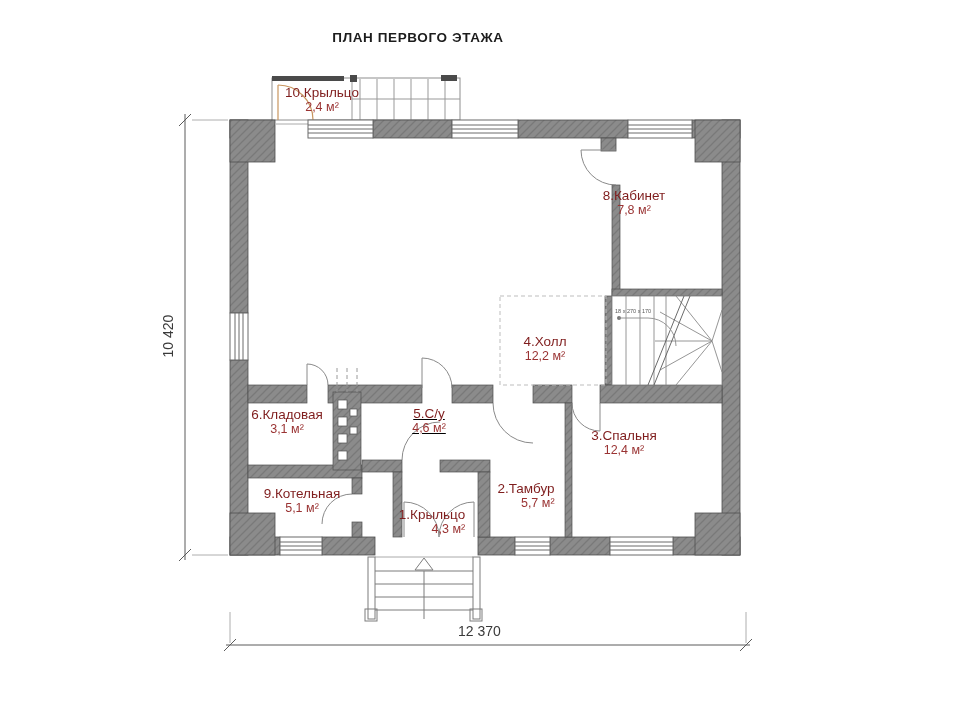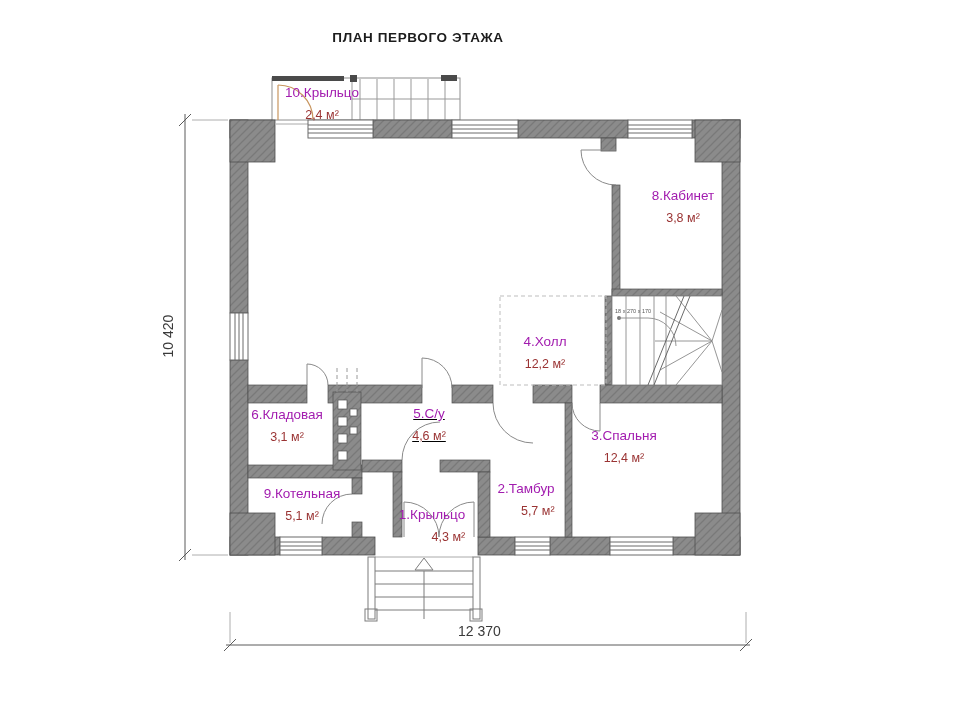--- a/index.html
+++ b/index.html
@@ -9,22 +9,22 @@
   }
   #plan-svg{position:absolute;left:0;top:0;}
   .title{
     position:absolute;left:0;right:0;top:30px;text-align:center;
     font-size:13.5px;font-weight:bold;letter-spacing:.6px;color:#1c1c1c;
   }
   .room-label{
     position:absolute;transform:translateX(-50%);text-align:center;
     white-space:nowrap;line-height:15px;
   }
-  .room-name{font-size:13.5px;color:#a21caf;}
-  .room-area{font-size:12.5px;color:#9a3333;margin-top:8px;}
+  .room-name{font-size:13.5px;color:#7f1d1d;}
+  .room-area{font-size:12.5px;color:#9a3333;margin-top:0;}
   .dim{position:absolute;font-size:14px;color:#3a3a3a;white-space:nowrap;}
   .dim-v{transform:rotate(-90deg);transform-origin:center center;}
   .stairs-note{
     position:absolute;font-size:5.5px;color:#555;white-space:nowrap;
   }
 </style>
 </head>
 <body>
 
 <div id="stage">
@@ -276,23 +276,23 @@
   </svg>
 
   <div class="title">ПЛАН ПЕРВОГО ЭТАЖА</div>
 
   <div class="room-label" style="left:322px;top:85px;">
     <div class="room-name">10.Крыльцо</div>
     <div class="room-area">2,4 м²</div>
   </div>
 
 
-  <div class="room-label" style="left:683px;top:188px;">
+  <div class="room-label" style="left:634px;top:188px;">
     <div class="room-name">8.Кабинет</div>
-    <div class="room-area">3,8 м²</div>
+    <div class="room-area">7,8 м²</div>
   </div>
 
   <div class="room-label" style="left:545px;top:334px;">
     <div class="room-name">4.Холл</div>
     <div class="room-area">12,2 м²</div>
   </div>
 
   <div class="room-label" style="left:287px;top:407px;">
     <div class="room-name">6.Кладовая</div>
     <div class="room-area">3,1 м²</div>

